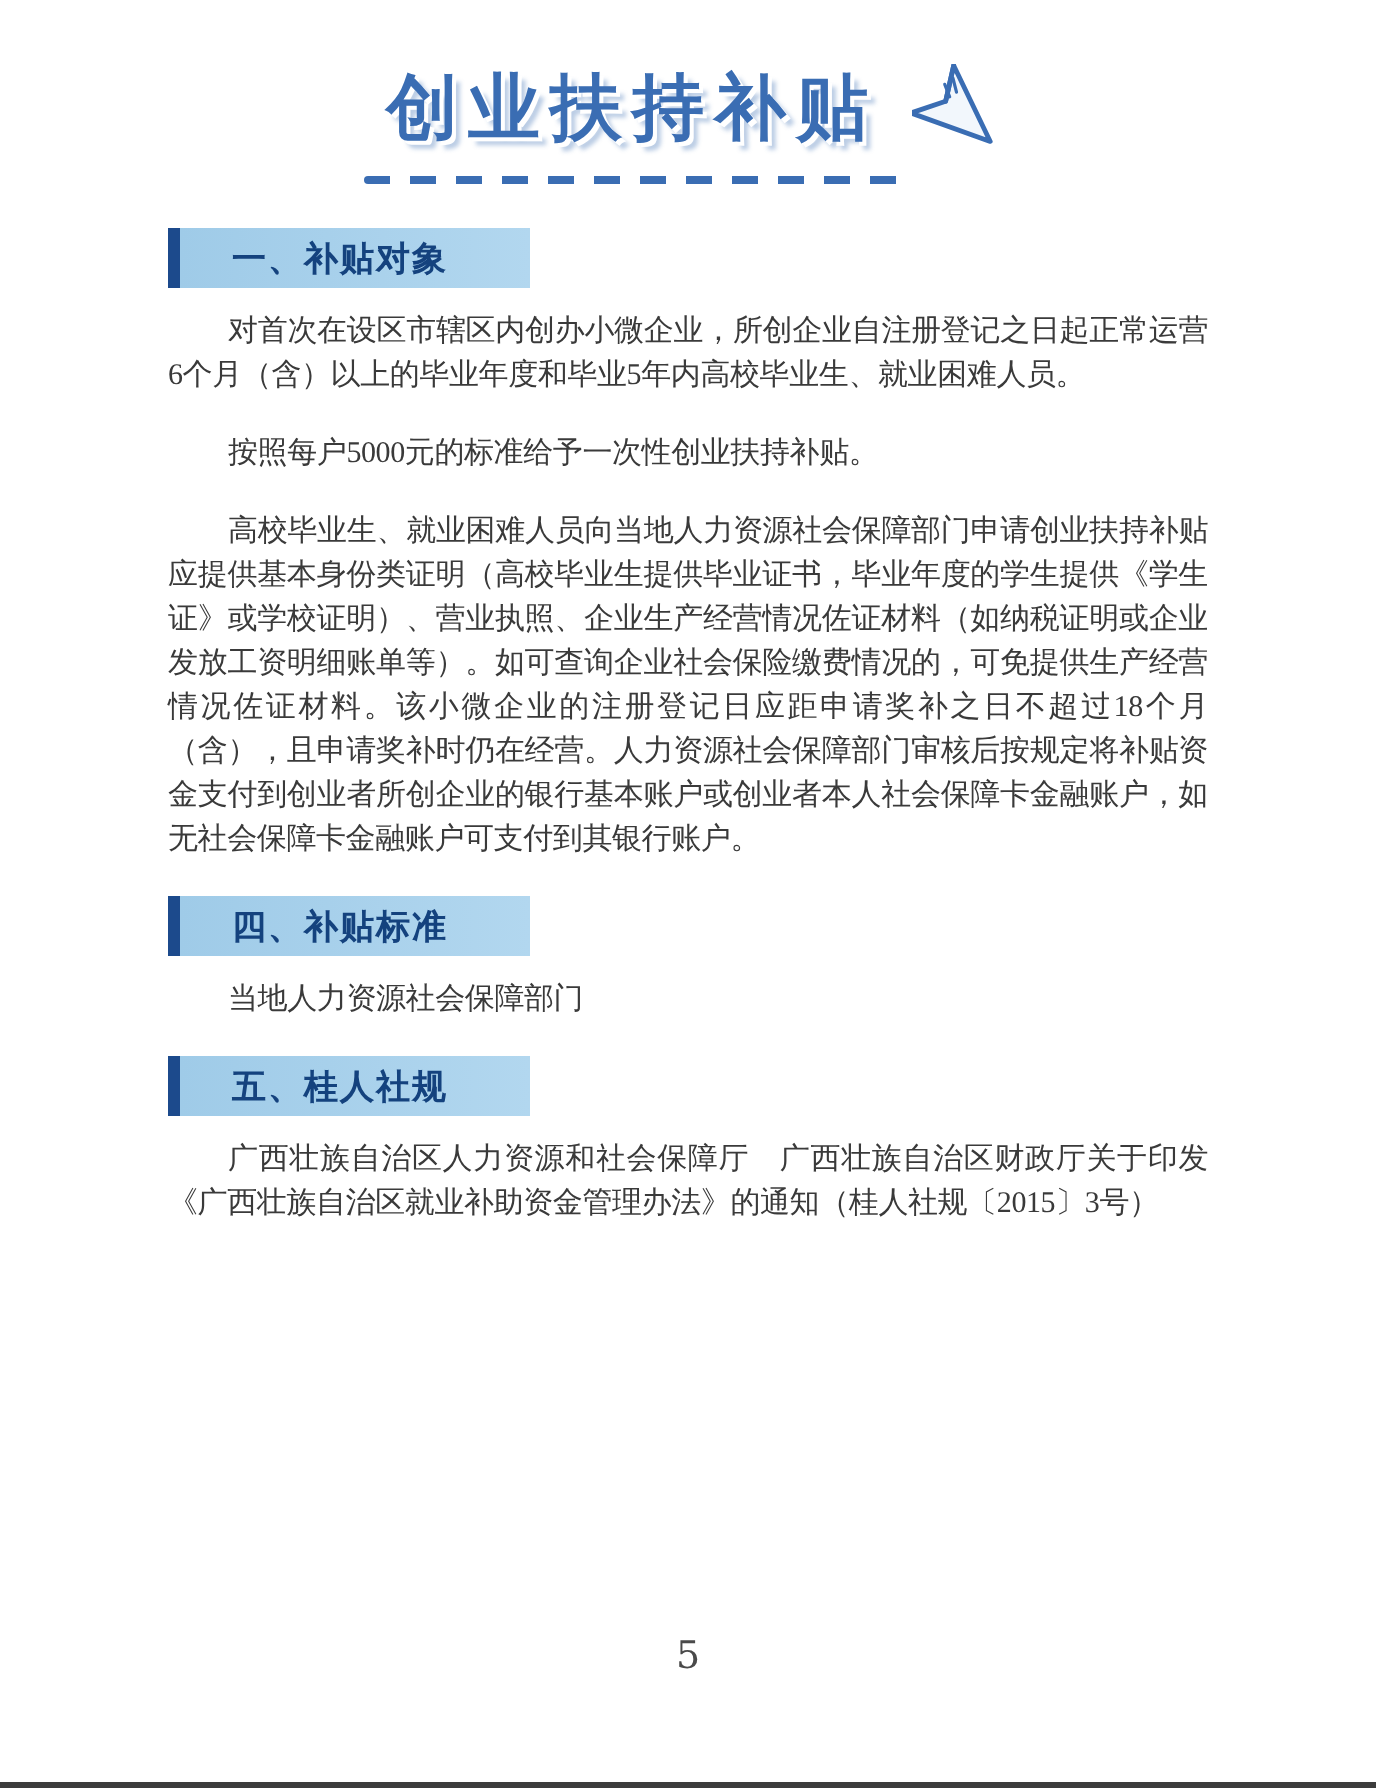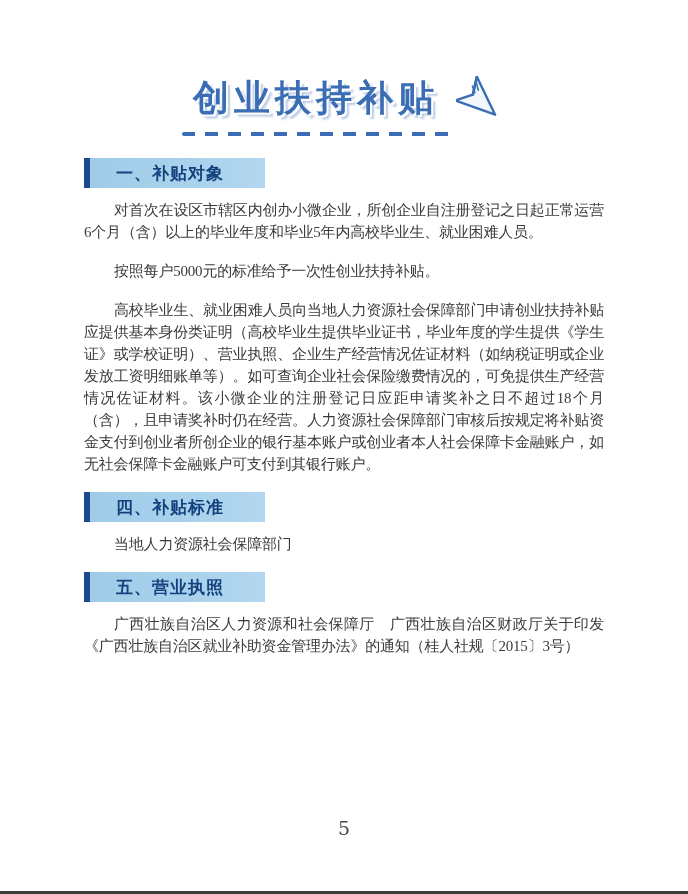--- a/index.html
+++ b/index.html
@@ -8,21 +8,21 @@
     width:688px;height:894px;
     background:#ffffff;
     box-sizing:border-box;
     border-bottom:3px solid #3c3c3c;
     overflow:hidden;
     font-family:"Liberation Sans","DejaVu Sans",sans-serif;
   }
   .content{padding:0 84px;}
   
   .title-row{
-    padding-top:74px;
+    padding-top:30px;
     display:flex;
     justify-content:center;
     align-items:flex-start;
     position:relative;
   }
   .title-box{display:inline-block;text-align:center;}
   .page-title{
     margin:0;
     font-size:36px;
     font-weight:bold;
@@ -133,21 +133,21 @@
     <div class="sec-header">
       <span class="sec-title">四、补贴标准</span>
     </div>
     <div class="sec-body">
             <p class="para">当地人力资源社会保障部门</p>
           </div>
   </section>
 
   <section class="section">
     <div class="sec-header">
-      <span class="sec-title">五、营业执照</span>
+      <span class="sec-title">五、桂人社规</span>
     </div>
     <div class="sec-body">
             <p class="para">广西壮族自治区人力资源和社会保障厅　广西壮族自治区财政厅关于印发《广西壮族自治区就业补助资金管理办法》的通知（桂人社规〔2015〕3号）</p>
           </div>
   </section>
 </div>
   </div>
 
   <div class="page-number">5</div>
 </div>

